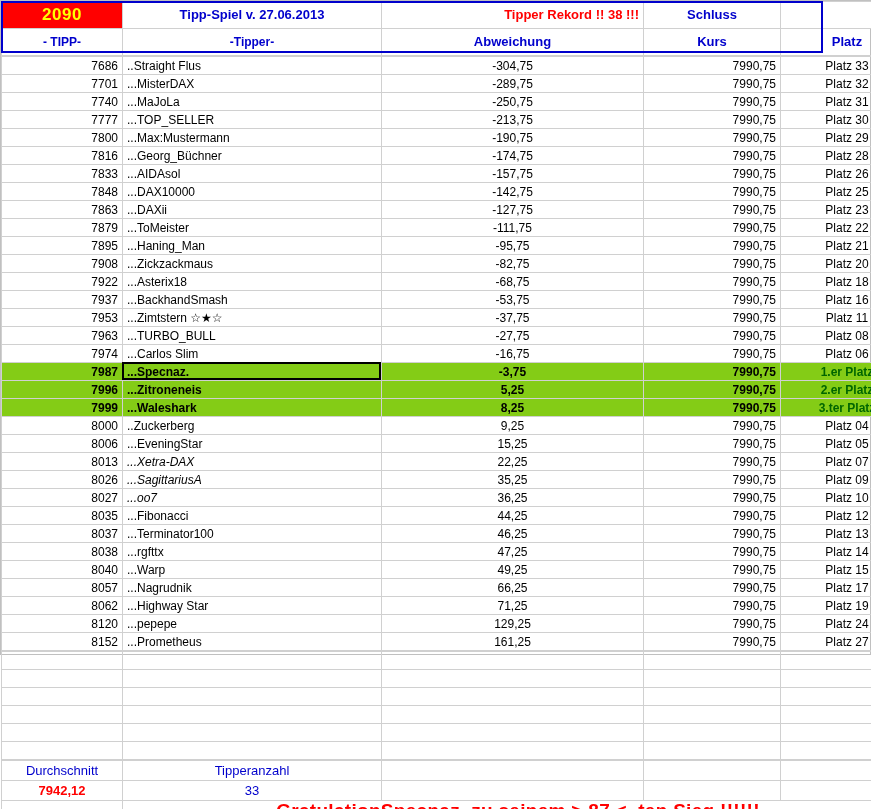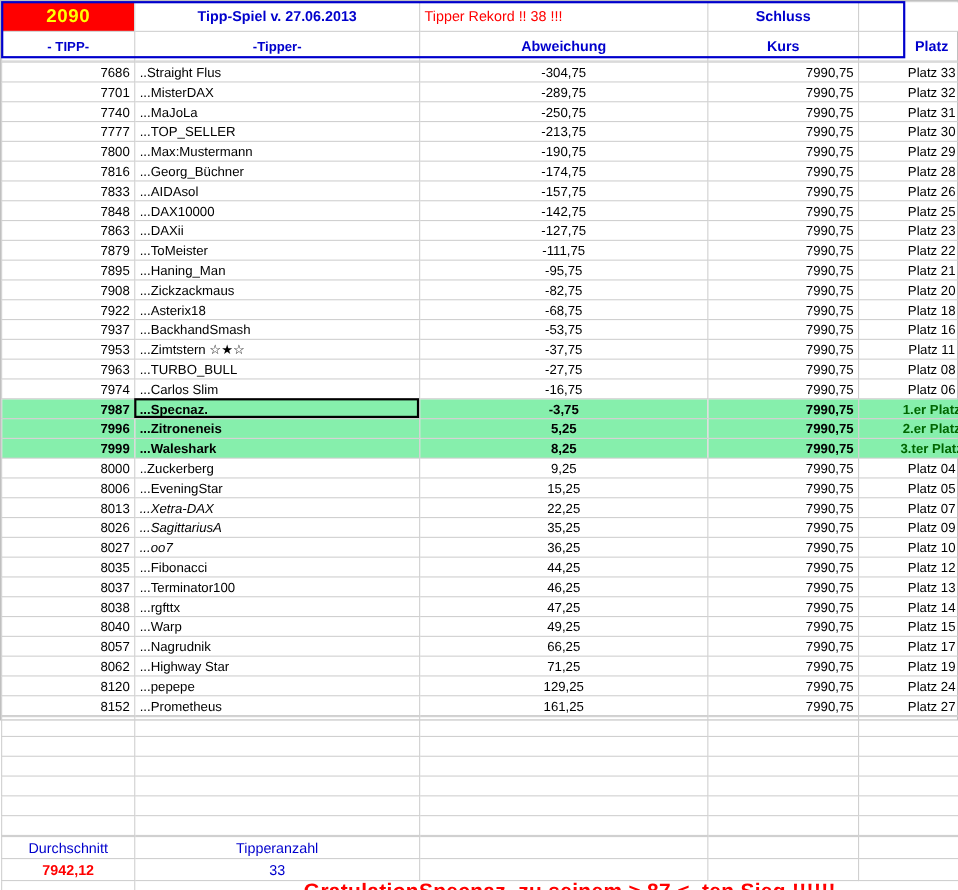--- a/index.html
+++ b/index.html
@@ -83,23 +83,23 @@
   }
   .cell-tipp-spiel {
     color: #0000cc;
     font-weight: bold;
     font-size: 13px;
     text-align: center;
     padding-left: 6px;
   }
   .cell-rekord {
     color: #ff0000;
-    font-weight: normal;
-    font-size: 13px;
-    text-align: left;
+    font-weight: bold;
+    font-size: 13px;
+    text-align: right;
   }
   .cell-schluss {
     color: #0000cc;
     font-weight: bold;
     font-size: 13px;
     text-align: center;
   }
   .cell-blank-hdr { background: #ffffff; }
 
   .sub-tipp {
@@ -132,21 +132,21 @@
     font-size: 13px;
     text-align: center;
   }
 
   
   .t-right  { text-align: right; }
   .t-left   { text-align: left; }
   .t-center { text-align: center; }
 
   tr.highlight td {
-    background: #86efac;
+    background: #84cc16;
     font-weight: bold;
   }
   tr.highlight td.platz-cell {
     color: #006600;
     font-weight: bold;
     text-align: center;
   }
   td.name-italic { font-style: italic; }
 
   

